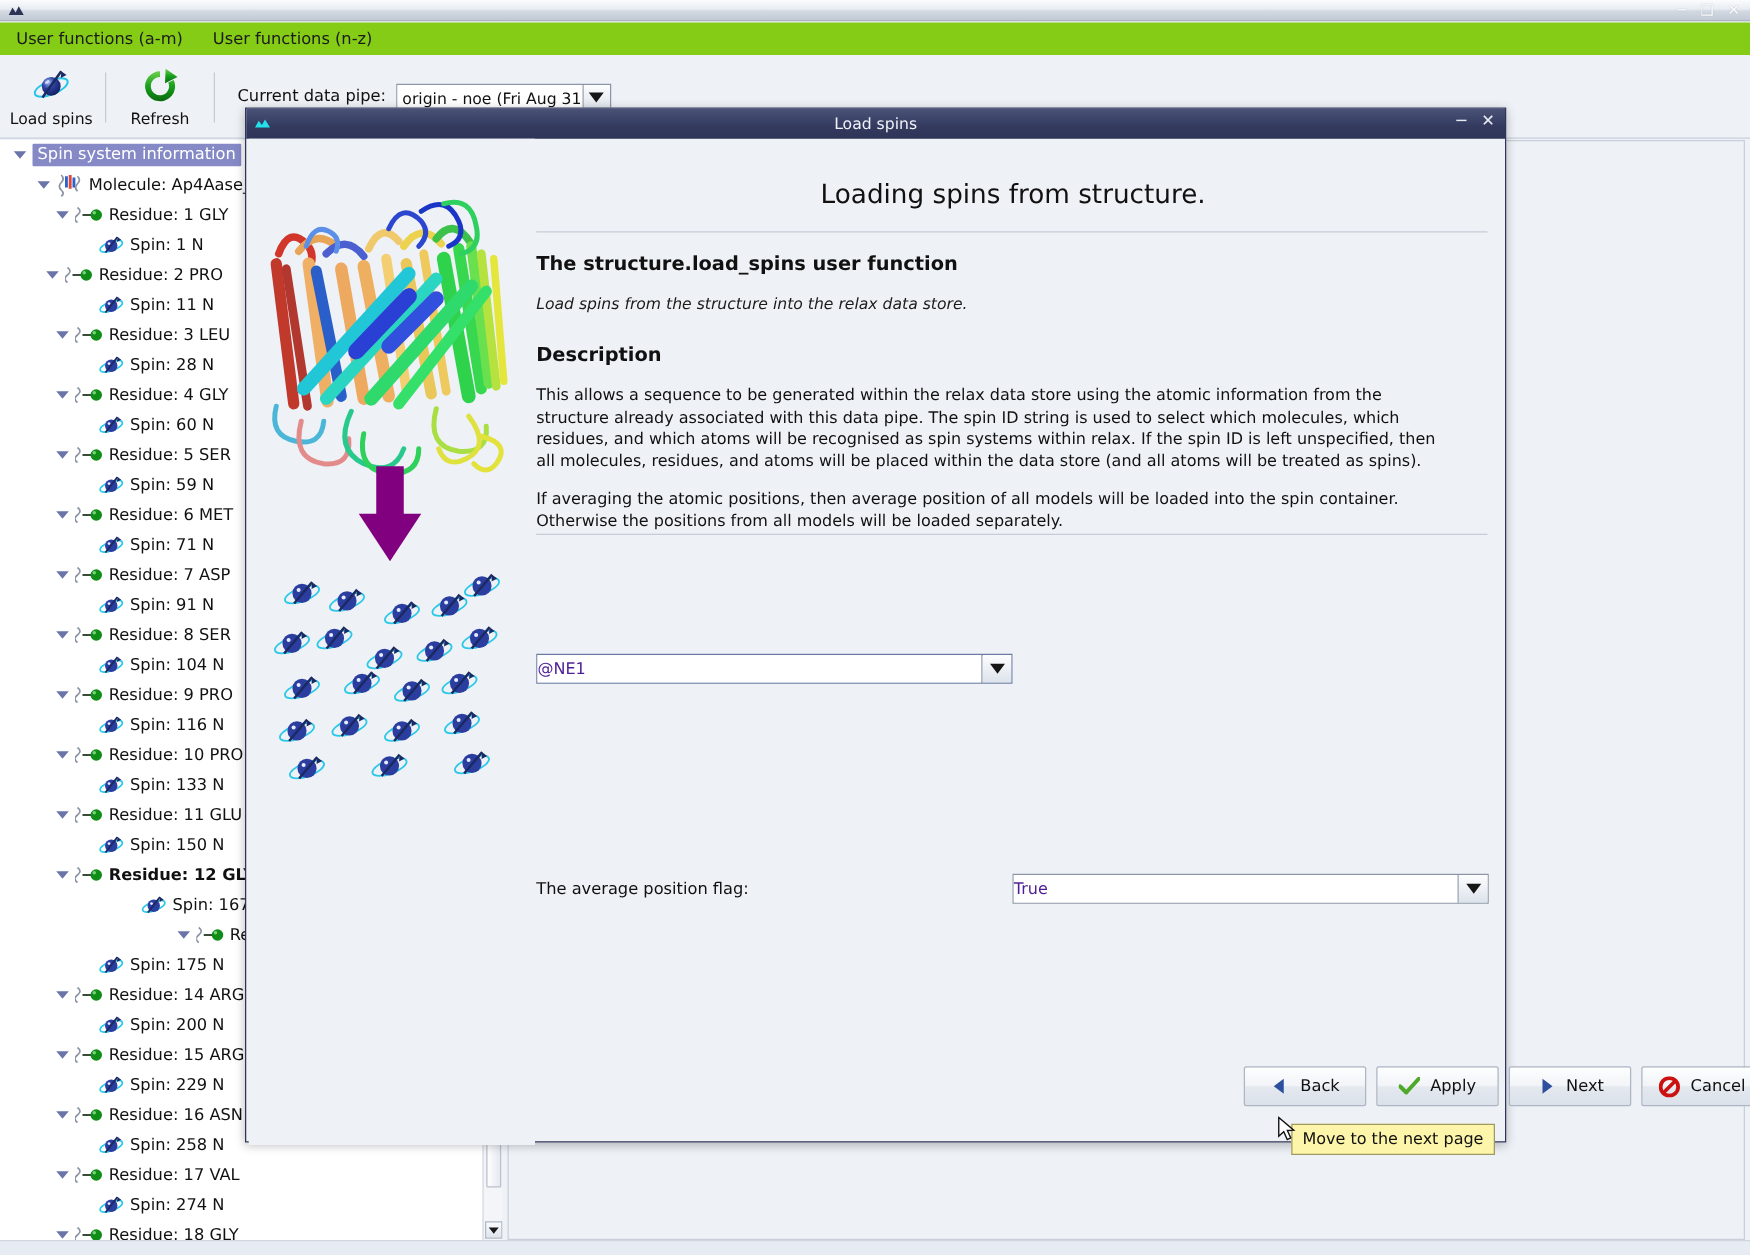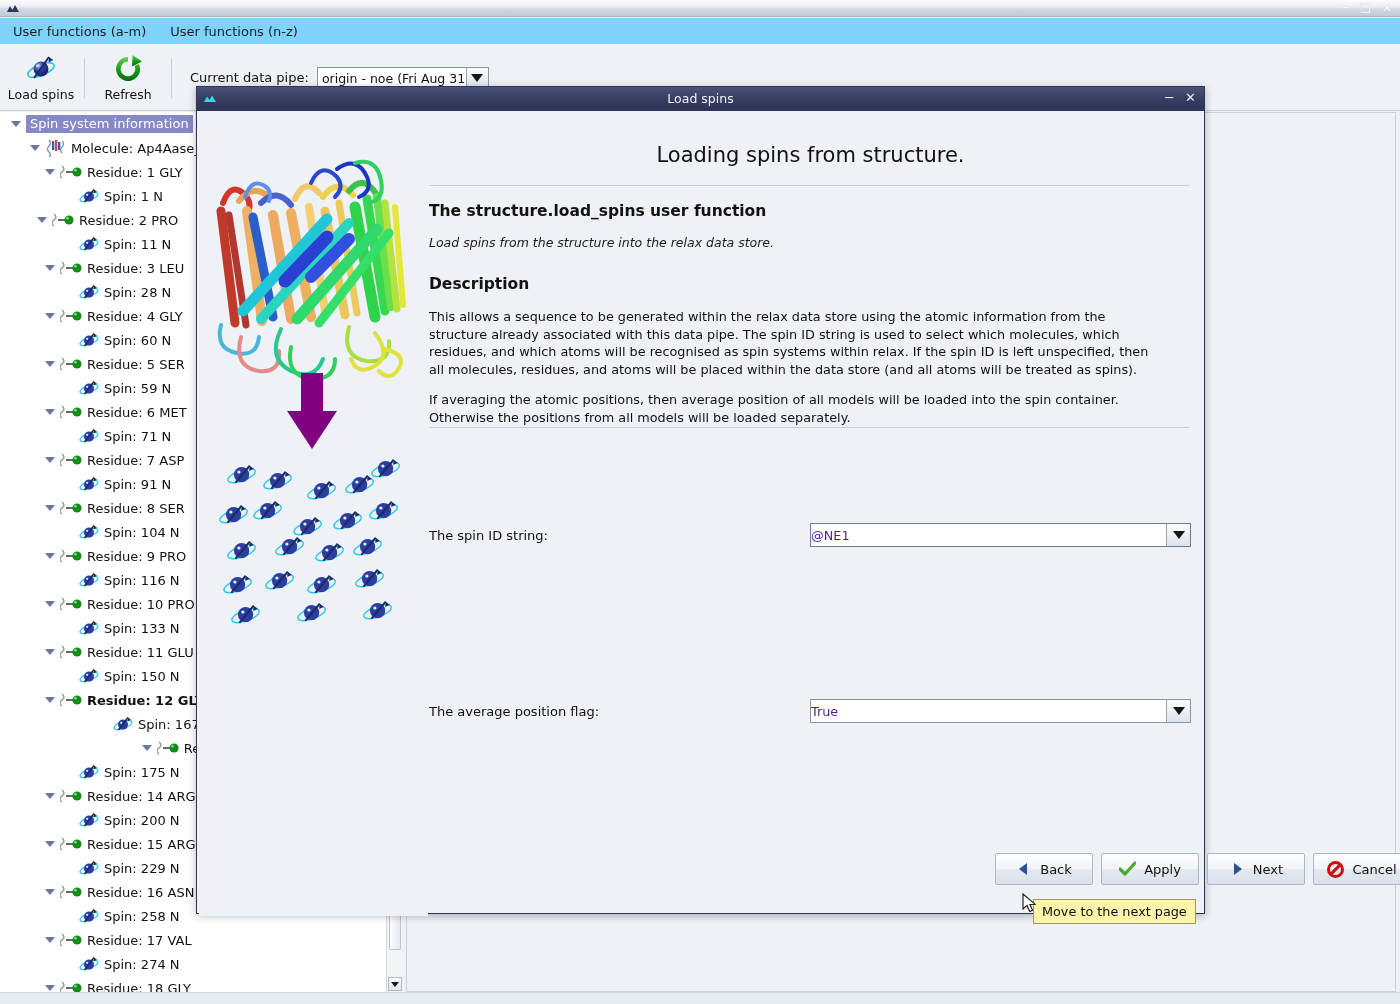--- a/index.html
+++ b/index.html
@@ -31,21 +31,21 @@
   }
   #main-titlebar .tb-btns {
     position: absolute; right: 8px; top: 1px; display: flex; gap: 11px; align-items: center;
   }
   .wbtn { color: #ffffff; font-size: 12px; line-height: 14px; opacity: .95;
           text-shadow: 0 0 1px #9aa4b3; }
 
   
   #menubar {
     position: absolute; left: 0; top: 18px; width: 1400px; height: 26px;
-    background: #7dd3fc;
+    background: #84cc16;
     display: flex; align-items: center; padding-left: 10px; gap: 18px;
   }
   .menu-item { font-size: 13px; color: #1c1c1c; padding: 2px 3px; }
 
   
   #toolbar {
     position: absolute; left: 0; top: 45px; width: 1400px; height: 66px;
     background: #eef1f6;
     display: flex; align-items: center;
     border-bottom: 1px solid #c9d0da;
@@ -895,21 +895,20 @@
       <div id="page-title">Loading spins from structure.</div>
       <div class="hrule" style="top:74px"></div>
       <div id="sect-title">The structure.load_spins user function</div>
       <div id="sect-sub">Load spins from the structure into the relax data store.</div>
       <div id="desc-head">Description</div>
       <div id="desc-p1">This allows a sequence to be generated within the relax data store using the atomic information from the structure already associated with this data pipe.  The spin ID string is used to select which molecules, which residues, and which atoms will be recognised as spin systems within relax.  If the spin ID is left unspecified, then all molecules, residues, and atoms will be placed within the data store (and all atoms will be treated as spins).</div>
       <div id="desc-p2">If averaging the atomic positions, then average position of all models will be loaded into the spin container. Otherwise the positions from all models will be loaded separately.</div>
       <div class="hrule" style="top:316px"></div>
 
       <div class="field-row" style="top:412px">
-        <div class="field-label">The spin ID string:</div>
         <div class="field-combo focused">
           <div class="fval">@NE1</div>
           <div class="farrow">
             <span class="arrow-dn"></span>
           </div>
         </div>
       </div>
 
       <div class="field-row" style="top:588px">
         <div class="field-label">The average position flag:</div>

